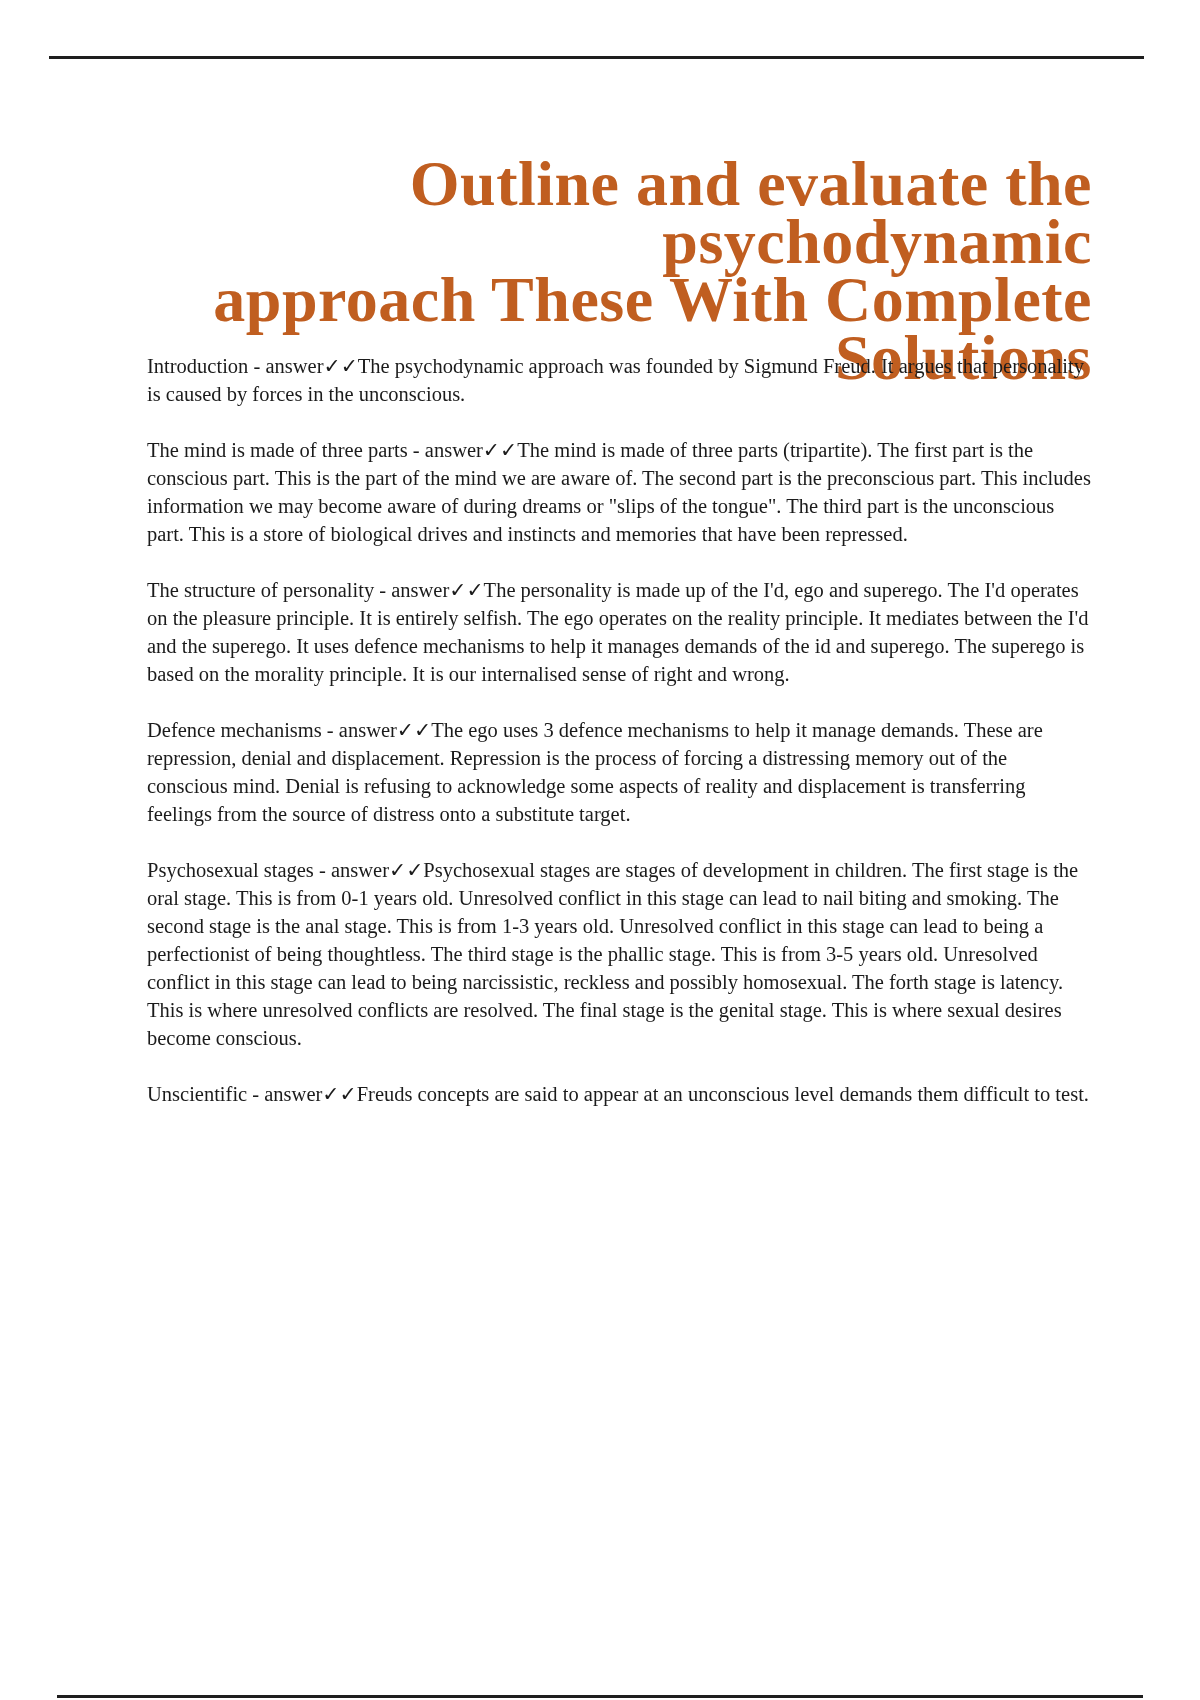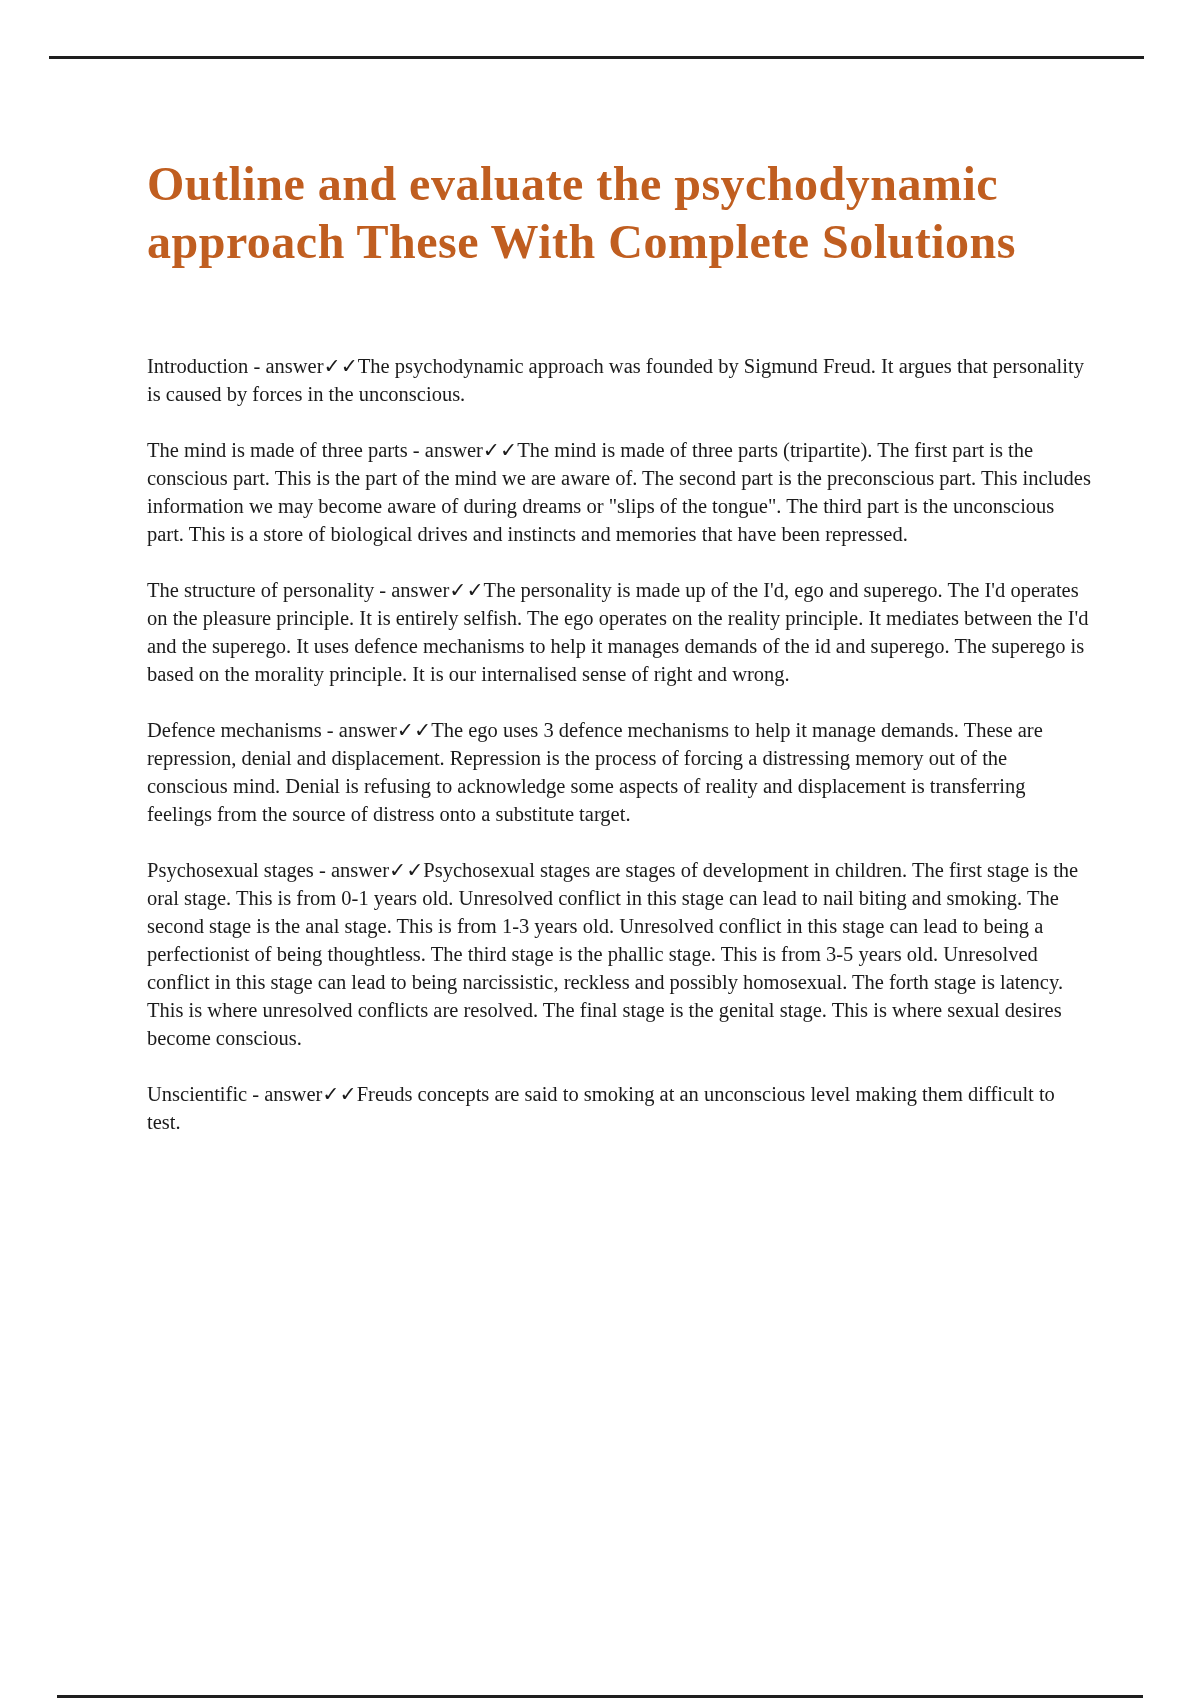--- a/index.html
+++ b/index.html
@@ -18,23 +18,23 @@
     height: 3px;
     background: #1e1e1e;
   }
   .rule-top  { left: 49px; top: 56px;  width: 1095px; }
   .rule-bottom { left: 57px; top: 1695px; width: 1086px; }
   .doc-title {
     position: absolute;
     top: 155px;
     left: 147px;
     width: 945px;
-    text-align: left;
+    text-align: right;
     font-weight: bold;
-    font-size: 48px;
+    font-size: 64px;
     line-height: 58px;
     color: #c05e20;
     letter-spacing: 0.5px;
   }
   .doc-title .title-line { display: block; }
   .content {
     position: absolute;
     top: 352px;
     left: 147px;
     width: 945px;
@@ -56,18 +56,18 @@
     <span class="title-line">Outline and evaluate the psychodynamic</span>
     <span class="title-line">approach These With Complete Solutions</span>
   </h1>
 
   <div class="content">
     <p class="para">Introduction - answer✓✓The psychodynamic approach was founded by Sigmund Freud. It argues that personality is caused by forces in the unconscious.</p>
     <p class="para">The mind is made of three parts - answer✓✓The mind is made of three parts (tripartite). The first part is the conscious part. This is the part of the mind we are aware of. The second part is the preconscious part. This includes information we may become aware of during dreams or "slips of the tongue". The third part is the unconscious part. This is a store of biological drives and instincts and memories that have been repressed.</p>
     <p class="para">The structure of personality - answer✓✓The personality is made up of the I'd, ego and superego. The I'd operates on the pleasure principle. It is entirely selfish. The ego operates on the reality principle. It mediates between the I'd and the superego. It uses defence mechanisms to help it manages demands of the id and superego. The superego is based on the morality principle. It is our internalised sense of right and wrong.</p>
     <p class="para">Defence mechanisms - answer✓✓The ego uses 3 defence mechanisms to help it manage demands. These are repression, denial and displacement. Repression is the process of forcing a distressing memory out of the conscious mind. Denial is refusing to acknowledge some aspects of reality and displacement is transferring feelings from the source of distress onto a substitute target.</p>
     <p class="para">Psychosexual stages - answer✓✓Psychosexual stages are stages of development in children. The first stage is the oral stage. This is from 0-1 years old. Unresolved conflict in this stage can lead to nail biting and smoking. The second stage is the anal stage. This is from 1-3 years old. Unresolved conflict in this stage can lead to being a perfectionist of being thoughtless. The third stage is the phallic stage. This is from 3-5 years old. Unresolved conflict in this stage can lead to being narcissistic, reckless and possibly homosexual. The forth stage is latency. This is where unresolved conflicts are resolved. The final stage is the genital stage. This is where sexual desires become conscious.</p>
-    <p class="para">Unscientific - answer✓✓Freuds concepts are said to smoking at an unconscious level making them difficult to test.</p>
+    <p class="para">Unscientific - answer✓✓Freuds concepts are said to appear at an unconscious level demands them difficult to test.</p>
   </div>
 
   <div class="rule rule-bottom"></div>
 
 </div>
 
 </body></html>

